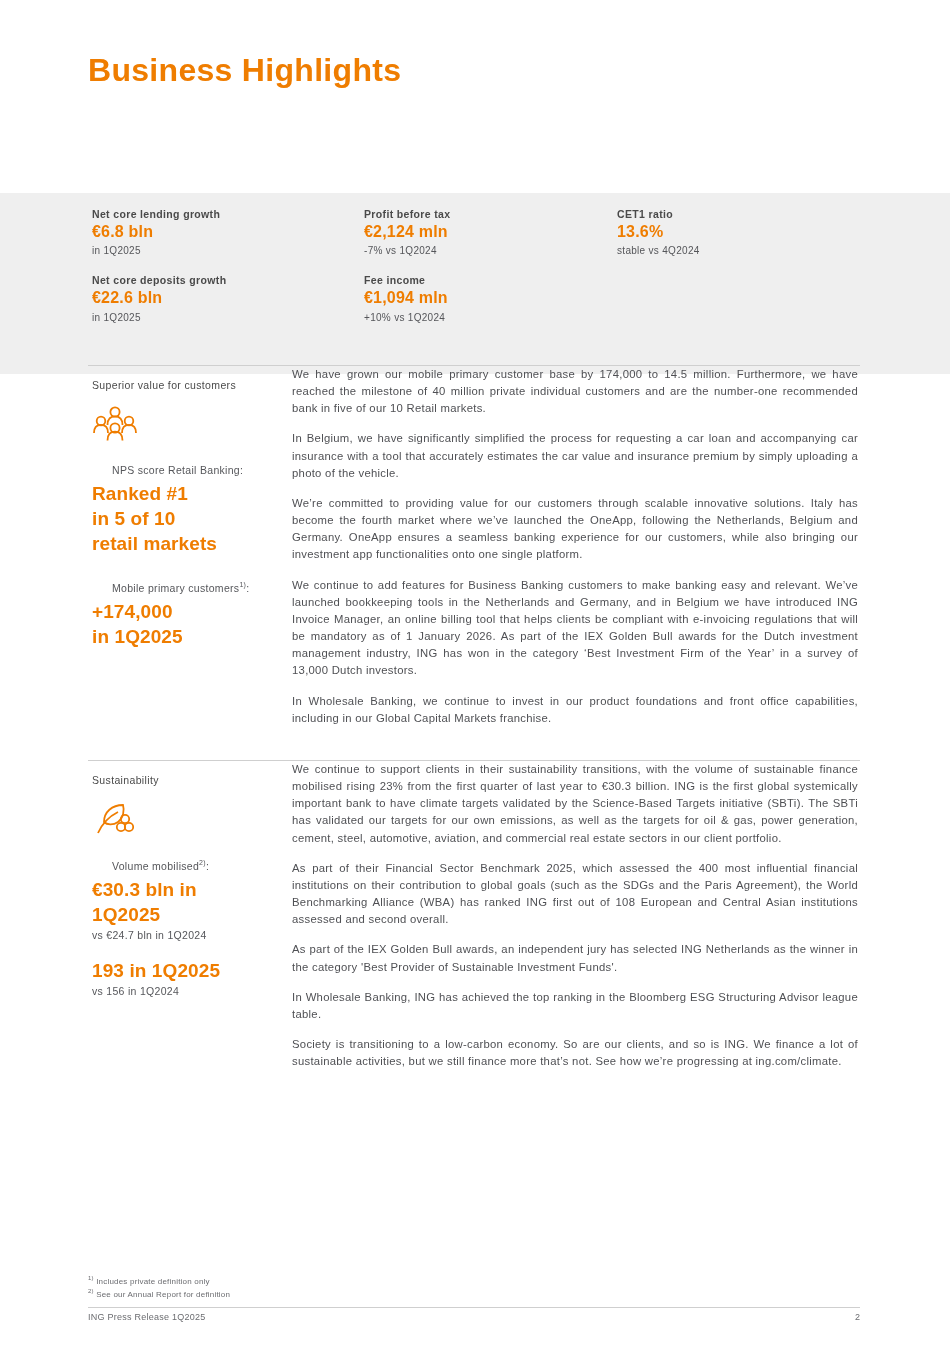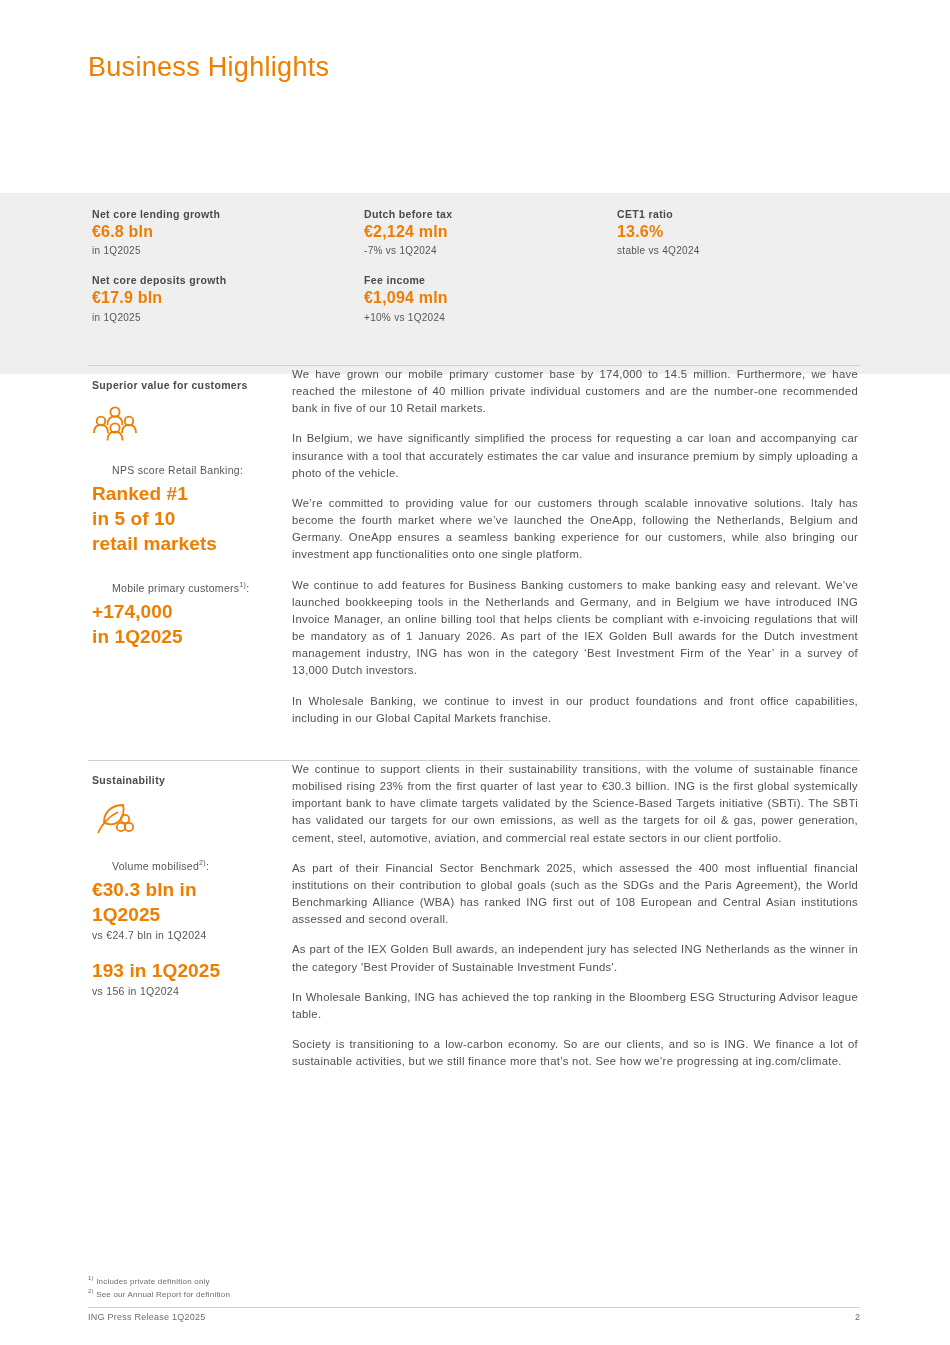--- a/index.html
+++ b/index.html
@@ -13,22 +13,22 @@
     position: relative;
     overflow: hidden;
   }
   .page { position: relative; width: 950px; height: 1345px; }
 
   
   .page-title {
     position: absolute;
     left: 88px;
     top: 52px;
-    font-size: 27px;
-    font-weight: normal;
+    font-size: 32px;
+    font-weight: bold;
     color: #ef7d00;
     letter-spacing: 0.3px;
   }
 
   
   .kpi-band {
     position: absolute;
     left: 0;
     top: 193px;
     width: 950px;
@@ -93,21 +93,21 @@
   }
   .right-col {
     position: absolute;
     left: 292px;
     top: 1px;
     width: 566px;
   }
 
   .sec-heading {
     font-size: 10.5px;
-    font-weight: bold;
+    font-weight: normal;
     color: #4a4a4a;
     letter-spacing: 0.35px;
     margin-bottom: 14px;
   }
   .icon-wrap { margin: 6px 0 18px 0; }
   .stat-label {
     font-size: 10.5px;
     color: #55565a;
     letter-spacing: 0.3px;
     line-height: 1.45;
@@ -189,34 +189,34 @@
   <div class="kpi-band">
     <div class="kpi-grid">
 
       <div class="kpi-cell">
         <div class="kpi-label">Net core lending growth</div>
         <div class="kpi-value">€6.8 bln</div>
         <div class="kpi-sub">in 1Q2025</div>
       </div>
 
       <div class="kpi-cell">
-        <div class="kpi-label">Dutch before tax</div>
+        <div class="kpi-label">Profit before tax</div>
         <div class="kpi-value">€2,124 mln</div>
         <div class="kpi-sub">-7% vs 1Q2024</div>
       </div>
 
       <div class="kpi-cell">
         <div class="kpi-label">CET1 ratio</div>
         <div class="kpi-value">13.6%</div>
         <div class="kpi-sub">stable vs 4Q2024</div>
       </div>
 
       <div class="kpi-cell">
         <div class="kpi-label">Net core deposits growth</div>
-        <div class="kpi-value">€17.9 bln</div>
+        <div class="kpi-value">€22.6 bln</div>
         <div class="kpi-sub">in 1Q2025</div>
       </div>
 
       <div class="kpi-cell">
         <div class="kpi-label">Fee income</div>
         <div class="kpi-value">€1,094 mln</div>
         <div class="kpi-sub">+10% vs 1Q2024</div>
       </div>
 
 

